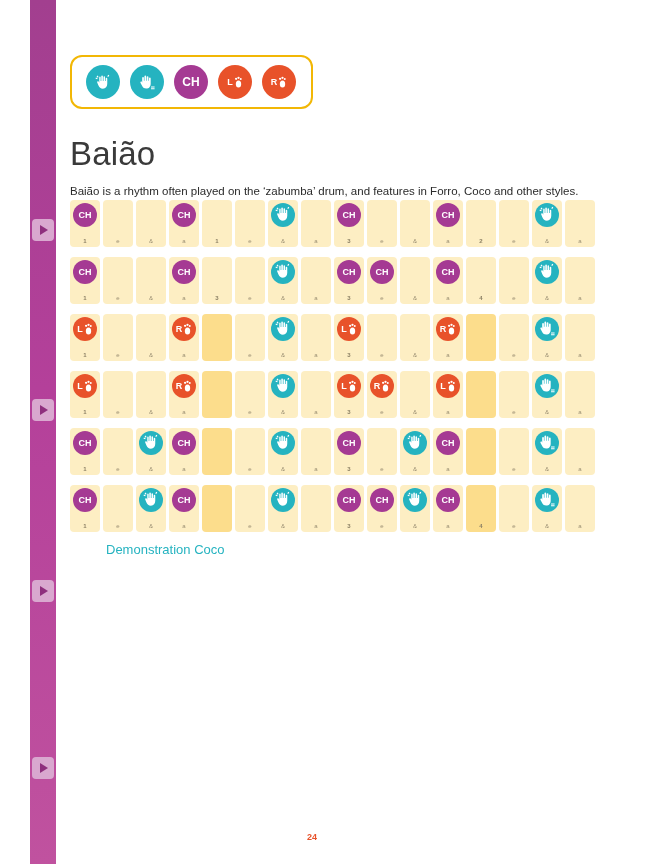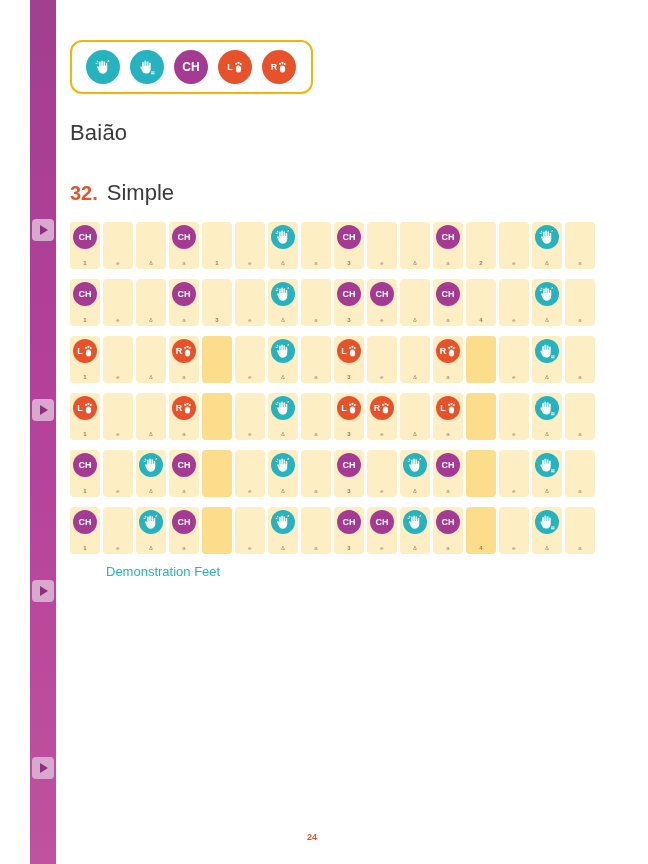--- a/index.html
+++ b/index.html
@@ -52,21 +52,21 @@
     width: 0;
     height: 0;
     border-left: 8px solid #8e2f7d;
     border-top: 5px solid transparent;
     border-bottom: 5px solid transparent;
     margin-left: 2px;
   }
   .content {
     position: absolute;
     left: 70px;
-    top: 0;
+    top: 15px;
     width: 540px;
   }
   
   .legend {
     margin-top: 40px;
     width: 243px;
     height: 54px;
     border: 2px solid #f2b705;
     border-radius: 12px;
     display: flex;
@@ -85,21 +85,21 @@
     color: #ffffff;
     font-size: 12px;
     font-weight: bold;
     flex: none;
   }
   .chip.teal { background: #25b3c0; }
   .chip.purple { background: #a53a93; }
   .chip.orange { background: #e8522a; }
   .chip svg { display: block; }
   h1.title {
-    font-size: 22px;
+    font-size: 33px;
     font-weight: normal;
     color: #3a3a3a;
     margin: 26px 0 10px 0;
     letter-spacing: 0.2px;
   }
   p.intro {
     font-size: 11.5px;
     color: #2b2b2b;
     margin: 0;
     line-height: 1.45;
@@ -236,26 +236,23 @@
               <ellipse cx="6" cy="12" rx="4" ry="5.4"></ellipse>
               <circle cx="2.4" cy="4.2" r="1.7"></circle>
               <circle cx="6" cy="2.7" r="1.7"></circle>
               <circle cx="9.4" cy="4.4" r="1.5"></circle>
             </svg>
           </span>
         </div>
       </div>
 
     <h1 class="title">Baião</h1>
+    <p class="intro">Baião is a rhythm often played on the ‘zabumba’ drum, and features in Forro, Coco and other styles.</p>
 
     <div id="sections">
-        <div class="section-head">
-          <span class="section-num">32.</span>
-          <span class="section-title">Simple</span>
-        </div>
         <div class="grid">
           <div class="cell">
             <div class="sym purple">CH</div>
             <div class="cnt beat">1</div>
           </div>
           <div class="cell">
             <div class="cnt">e</div>
           </div>
           <div class="cell">
             <div class="cnt">&amp;</div>
@@ -755,18 +752,18 @@
                 <path d="M4.5 12.6V5.4c0-.7.5-1.2 1.2-1.2s1.2.5 1.2 1.2v4.2h.8V3.4c0-.7.5-1.2 1.2-1.2s1.2.5 1.2 1.2v6.2h.8V4.3c0-.7.5-1.2 1.2-1.2s1.2.5 1.2 1.2v5.3h.8V6.2c0-.7.5-1.2 1.2-1.2s1.2.5 1.2 1.2v7.4c0 4-2.5 7-6.2 7-3.4 0-5.3-2-6.4-4.7L2 12.2c-.3-.7 0-1.4.7-1.7.6-.2 1.2 0 1.5.6z"></path>
                 <path d="M17 17.5h5v1.6h-5zM17 20.1h5v1.6h-5z"></path>
               </svg>
             </div>
             <div class="cnt">&amp;</div>
           </div>
           <div class="cell">
             <div class="cnt">a</div>
           </div>
         </div>
-        <div class="demo-link">Demonstration Feet</div>
+        <div class="demo-link">Demonstration Coco</div>
       </div>
   </div>
 
   <div class="page-num">24</div>
 </div>
 
 </body></html>

